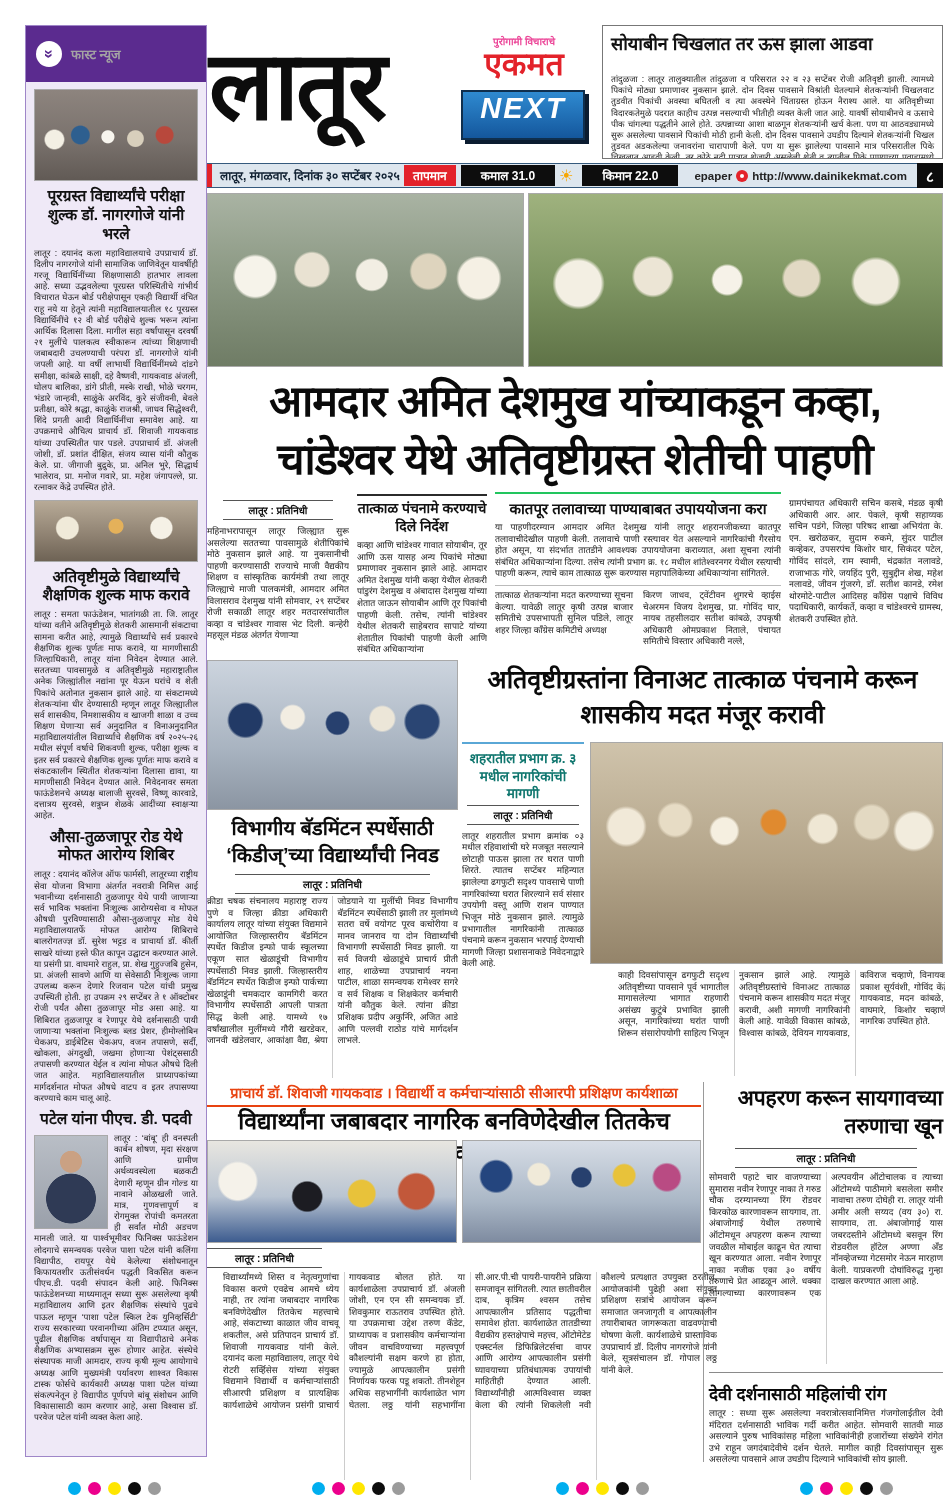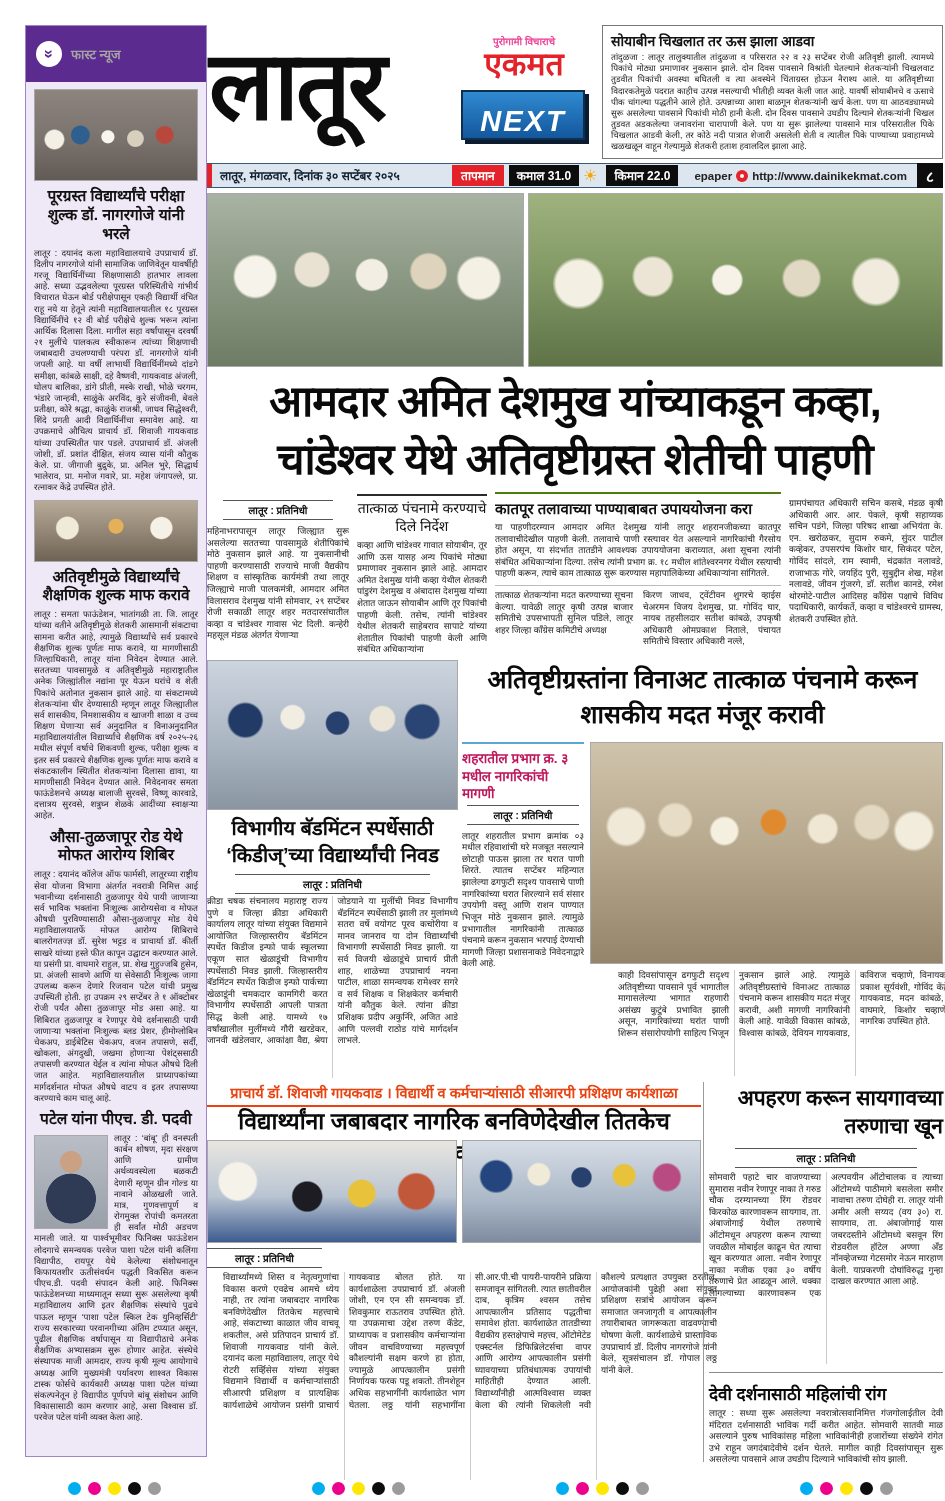--- a/index.html
+++ b/index.html
@@ -32,32 +32,32 @@
   .fn-b{font-size:8.6px;line-height:1.3;margin-bottom:6px}
   .fn-portrait{float:left;width:74px;height:94px;margin:2px 6px 2px 0;background:
     radial-gradient(circle at 50% 28%,#caa183 0 14%,transparent 15%),
     radial-gradient(circle at 50% 68%,#2f3a55 0 34%,transparent 35%),
     linear-gradient(180deg,#b9bec6 0%,#9aa0aa 100%)}
   
   .mast-title{left:209px;top:28px;width:252px;font-size:96px;font-weight:900;color:#0c0c0c;line-height:1.2;letter-spacing:-3px}
   .brand{left:462px;top:34px;width:124px;text-align:center}
   .brand-tag{color:#ec4899;font-size:10px;font-weight:bold}
   .brand-name{color:#e3222a;font-size:32px;font-weight:900;line-height:1.05}
-  .next{left:461px;top:90px;width:124px;height:50px;background:linear-gradient(180deg,#2f8ad0 0%,#14579d 100%);border:2px solid #0f2f4e;box-shadow:4px 4px 0 #0b1c30;display:flex;align-items:flex-end;justify-content:center}
+  .next{left:461px;top:90px;width:124px;height:50px;background:linear-gradient(180deg,#2f8ad0 0%,#14579d 100%);border:2px solid #0f2f4e;box-shadow:4px 4px 0 #0b1c30;display:flex;align-items:flex-start;justify-content:center}
   .next span{color:#fff;font-size:29px;font-weight:900;font-style:italic;letter-spacing:2px}
   
   .soybox{left:602px;top:25px;width:341px;height:134px;border:1px solid #777;background:#fff;padding:5px 8px;overflow:hidden}
-  .soy-h{font-size:14px;font-weight:bold;color:#111;margin-bottom:2px}
+  .soy-h{font-size:18px;font-weight:bold;color:#111;margin-bottom:19px}
   .soy-b{font-size:8.6px;line-height:1.3}
   
   .datebar{left:207px;top:163px;width:736px;height:25px;background:#dde6ee;border-top:1px solid #355a7d;border-bottom:1px solid #355a7d;display:flex;align-items:center}
   .db-accent{width:5px;height:100%;background:#e3222a;margin-right:8px}
   .db-date{font-size:12px;font-weight:bold;color:#123;flex:1}
   .db-wlabel{background:#e3222a;color:#fff;font-weight:bold;font-size:12px;padding:2px 9px}
-  .db-temp{background:#0d0d0d;color:#fff;font-weight:bold;font-size:12px;padding:2px 8px;margin-left:5px}
+  .db-temp{background:#0d0d0d;color:#fff;font-weight:bold;font-size:12px;padding:2px 20px;margin-left:5px}
   .db-sun{color:#f7a600;font-size:16px;margin:0 4px}
   .db-ep{display:flex;align-items:center;gap:4px;margin-left:16px;font-size:11.5px;font-weight:bold;color:#222}
   .db-epicon{width:12px;height:12px;border-radius:50%;background:#e3222a;display:inline-block;position:relative}
   .db-epicon::after{content:"";position:absolute;left:4px;top:4px;width:4px;height:4px;border-radius:50%;background:#fff}
   .db-page{background:#0d0d0d;color:#fff;font-weight:bold;font-size:15px;width:26px;height:25px;display:flex;align-items:center;justify-content:center;margin-left:10px}
   
   .leadphoto1{left:207px;top:193px;width:317px;height:174px;background:
     radial-gradient(circle at 15% 48%,#f6f3ea 0 7%,transparent 8%),
     radial-gradient(circle at 33% 44%,#e9e2d2 0 7%,transparent 8%),
     radial-gradient(circle at 52% 47%,#f2eee3 0 8%,transparent 9%),
@@ -70,41 +70,41 @@
     radial-gradient(circle at 48% 50%,#f6f2e8 0 6%,transparent 7%),
     radial-gradient(circle at 66% 49%,#e2d9c4 0 6%,transparent 7%),
     radial-gradient(circle at 84% 51%,#f0ebdd 0 6%,transparent 7%),
     linear-gradient(180deg,#9fb27e 0%,#7f9663 50%,#5f7347 100%)}
   
   .lead-h{left:207px;top:372px;width:736px;font-size:43px;font-weight:900;color:#0a0a0a;text-align:center;line-height:1.35;letter-spacing:-1px}
   .byline{font-weight:bold;text-align:center;font-size:10px;color:#111;padding:2px 0;border-top:1px solid #555;border-bottom:1px solid #555;width:78%;margin:2px auto 6px}
   .colbody{font-size:8.8px;line-height:1.32}
   .colA{left:207px;top:498px;width:142px;height:160px;overflow:hidden}
   .colB{left:357px;top:494px;width:130px;height:164px;overflow:hidden}
-  .sub1-h{border-top:2px solid #2b2b2b;font-size:14px;font-weight:normal;text-align:center;line-height:1.25;padding:4px 0 5px;color:#111}
+  .sub1-h{border-top:2px solid #2b2b2b;font-size:14px;font-weight:bold;text-align:center;line-height:1.25;padding:4px 0 5px;color:#111}
   .colC{left:495px;top:492px;width:286px;height:166px;overflow:hidden}
-  .sub2-h{border-top:2px solid #4d7c0f;font-size:15px;font-weight:bold;text-align:left;padding:4px 0 4px;color:#111}
+  .sub2-h{border-top:2px solid #22c55e;font-size:15px;font-weight:bold;text-align:center;padding:4px 0 4px;color:#111}
   .colC .cont{display:flex;gap:10px;margin-top:5px;border-top:1px solid #bbb;padding-top:4px}
   .colC .cont div{width:50%}
   .colD{left:789px;top:498px;width:154px;height:160px;overflow:hidden}
   
   .badphoto{left:207px;top:660px;width:251px;height:150px;background:
     radial-gradient(circle at 15% 40%,#223a66 0 7%,transparent 8%),
     radial-gradient(circle at 34% 38%,#f2ede2 0 6%,transparent 7%),
     radial-gradient(circle at 52% 42%,#27406e 0 7%,transparent 8%),
     radial-gradient(circle at 70% 39%,#ece6d8 0 6%,transparent 7%),
     radial-gradient(circle at 86% 41%,#2a4573 0 7%,transparent 8%),
     linear-gradient(180deg,#ccd4de 0%,#a8b3c0 60%,#8b95a2 100%)}
   .bad-h{left:207px;top:815px;width:251px;font-size:20px;font-weight:900;text-align:center;line-height:1.35;color:#0b0b0b}
   .bad-byline{left:207px;top:872px;width:251px}
   .bad-body{left:207px;top:896px;width:251px;height:182px;overflow:hidden;column-count:2;column-gap:10px;column-rule:1px solid #ccc}
   
   .dem-h{left:462px;top:662px;width:481px;font-size:25px;font-weight:900;text-align:center;line-height:1.4;color:#0a0a0a}
   .dem-sub{left:462px;top:742px;width:122px;height:334px;overflow:hidden}
-  .dem-sub-h{border-top:2px solid #5aa7d6;font-size:13.5px;font-weight:bold;line-height:1.3;padding-top:6px;color:#be185d}
+  .dem-sub-h{border-top:2px solid #5aa7d6;font-size:13.5px;font-weight:bold;text-align:center;line-height:1.3;padding-top:6px;color:#0f766e}
   .dem-sub .byline{width:92%}
   .crowdphoto{left:590px;top:742px;width:353px;height:222px;background:
     radial-gradient(circle at 10% 38%,#f1e9d8 0 5%,transparent 6%),
     radial-gradient(circle at 24% 35%,#e7dcc5 0 5%,transparent 6%),
     radial-gradient(circle at 38% 40%,#f5efe0 0 5%,transparent 6%),
     radial-gradient(circle at 52% 36%,#e08a2f 0 5%,transparent 6%),
     radial-gradient(circle at 66% 39%,#efe7d4 0 5%,transparent 6%),
     radial-gradient(circle at 80% 36%,#e3d9c2 0 5%,transparent 6%),
     radial-gradient(circle at 92% 40%,#f2ecdd 0 5%,transparent 6%),
     linear-gradient(180deg,#cfc3ab 0%,#b3a489 55%,#94846a 100%)}

